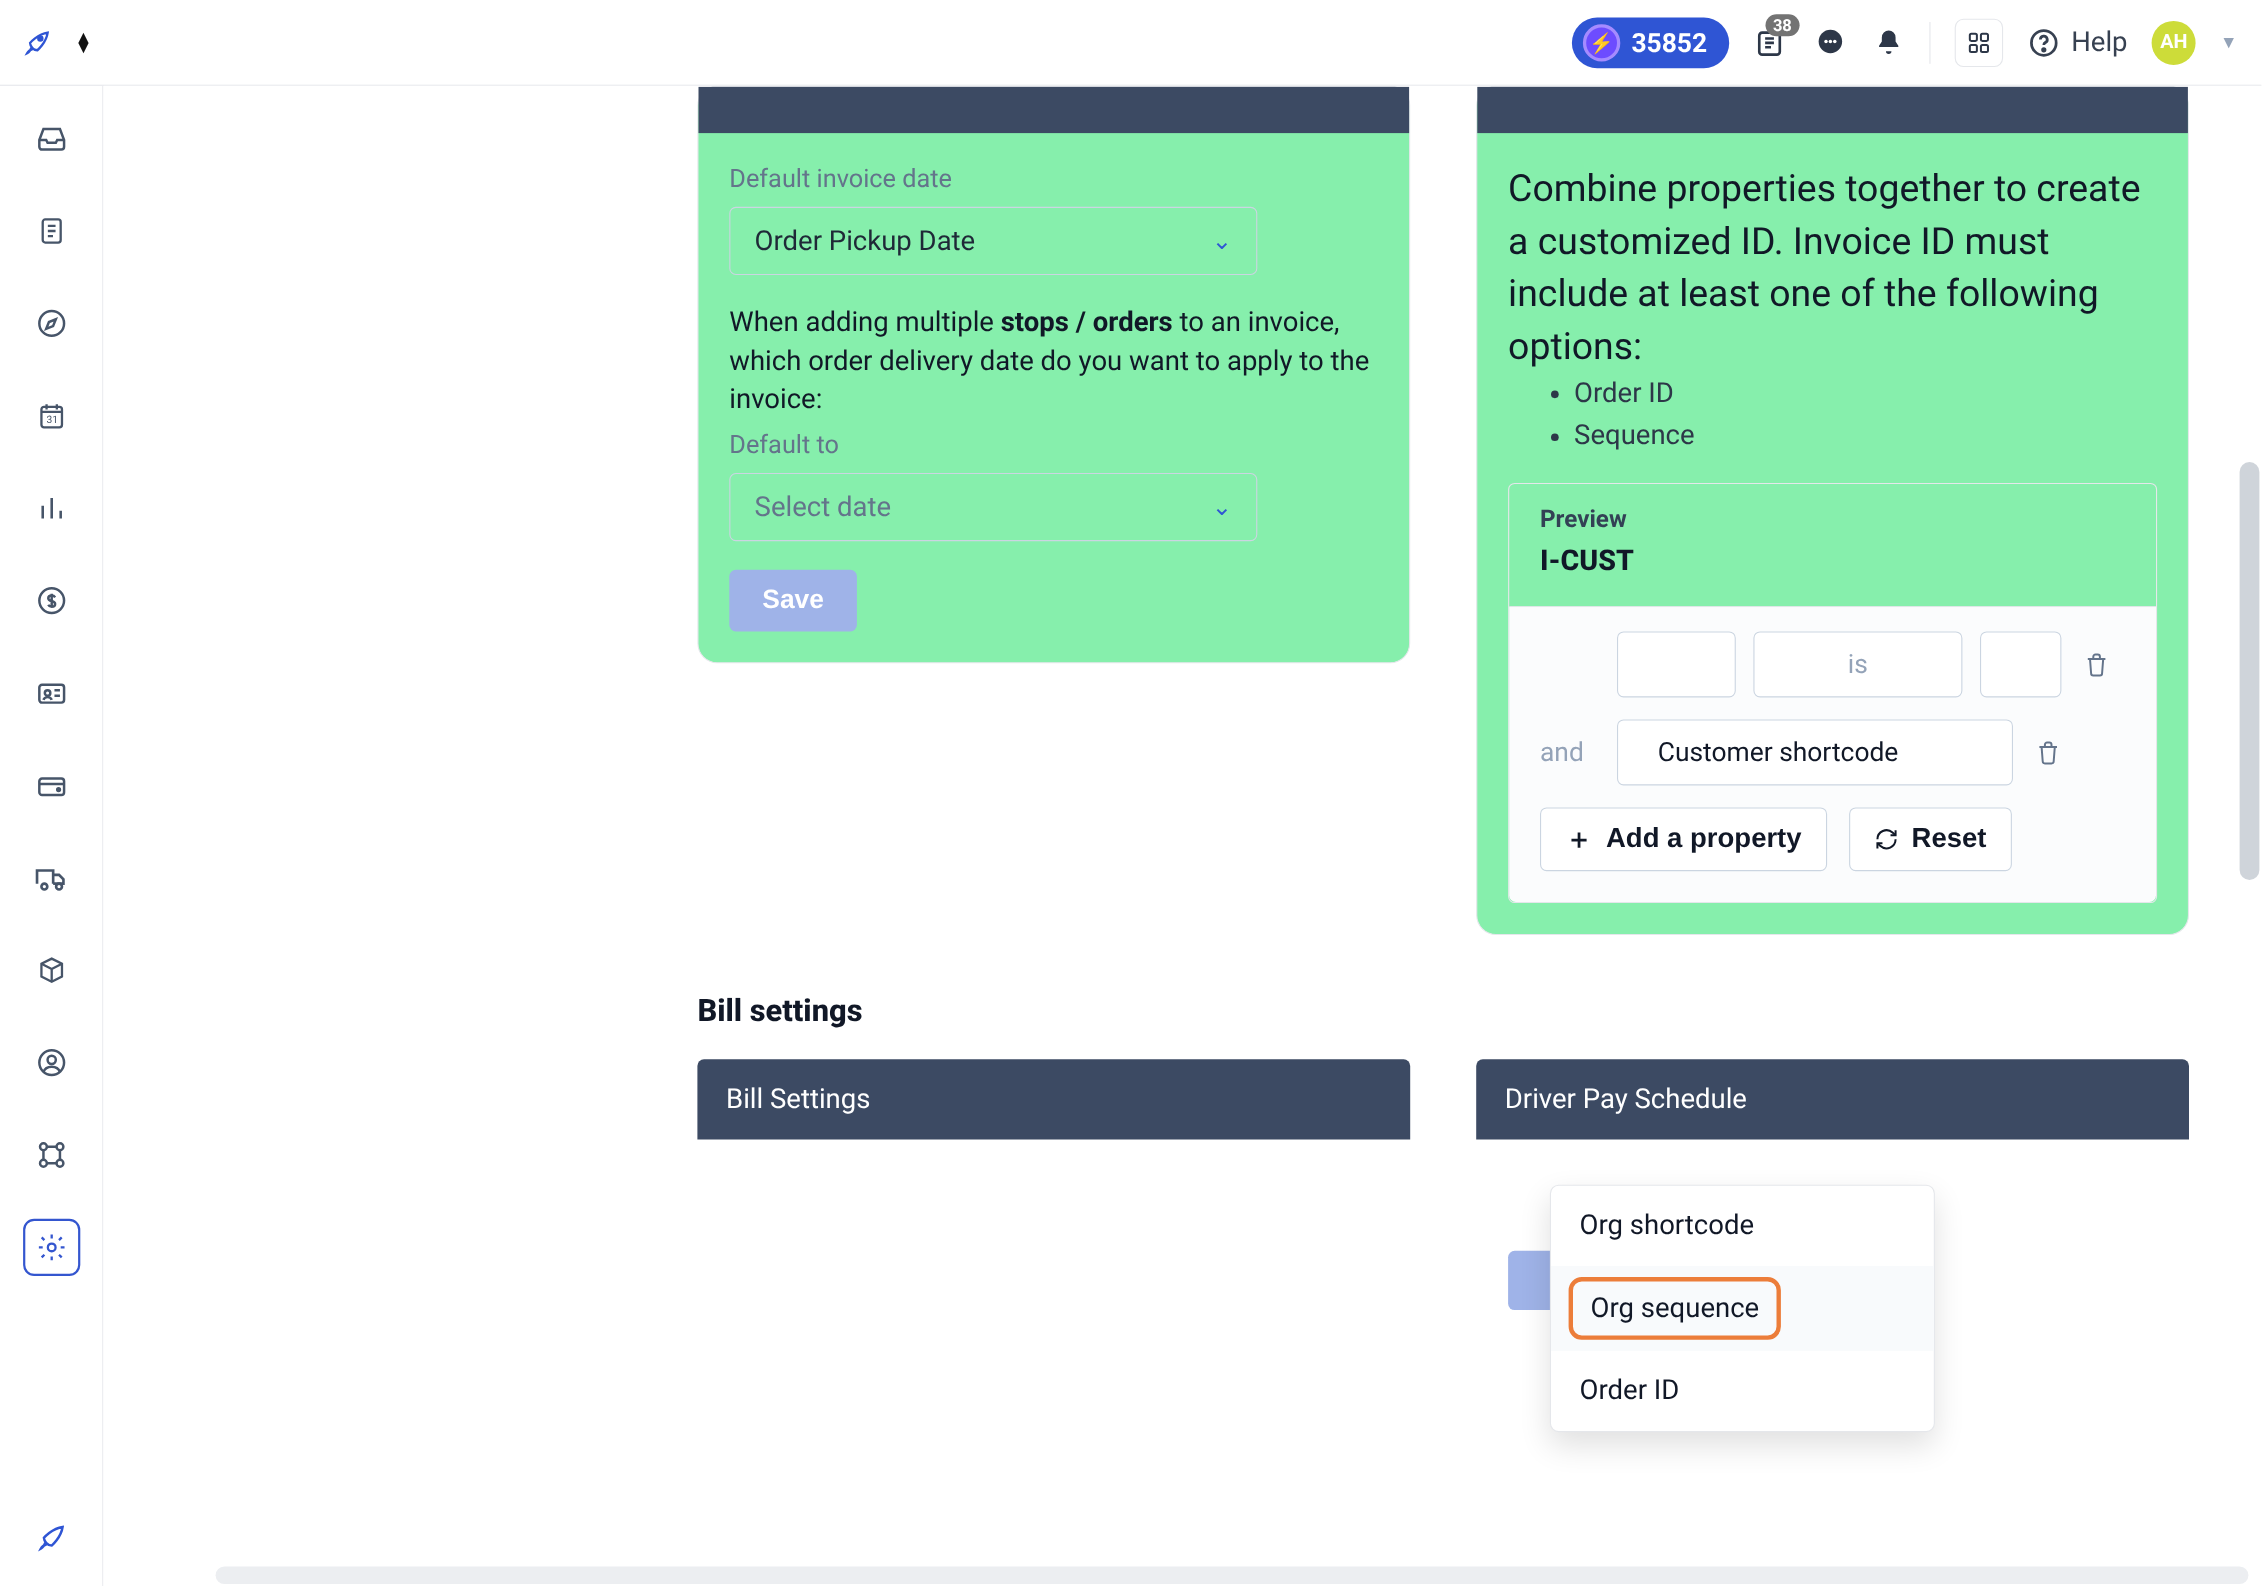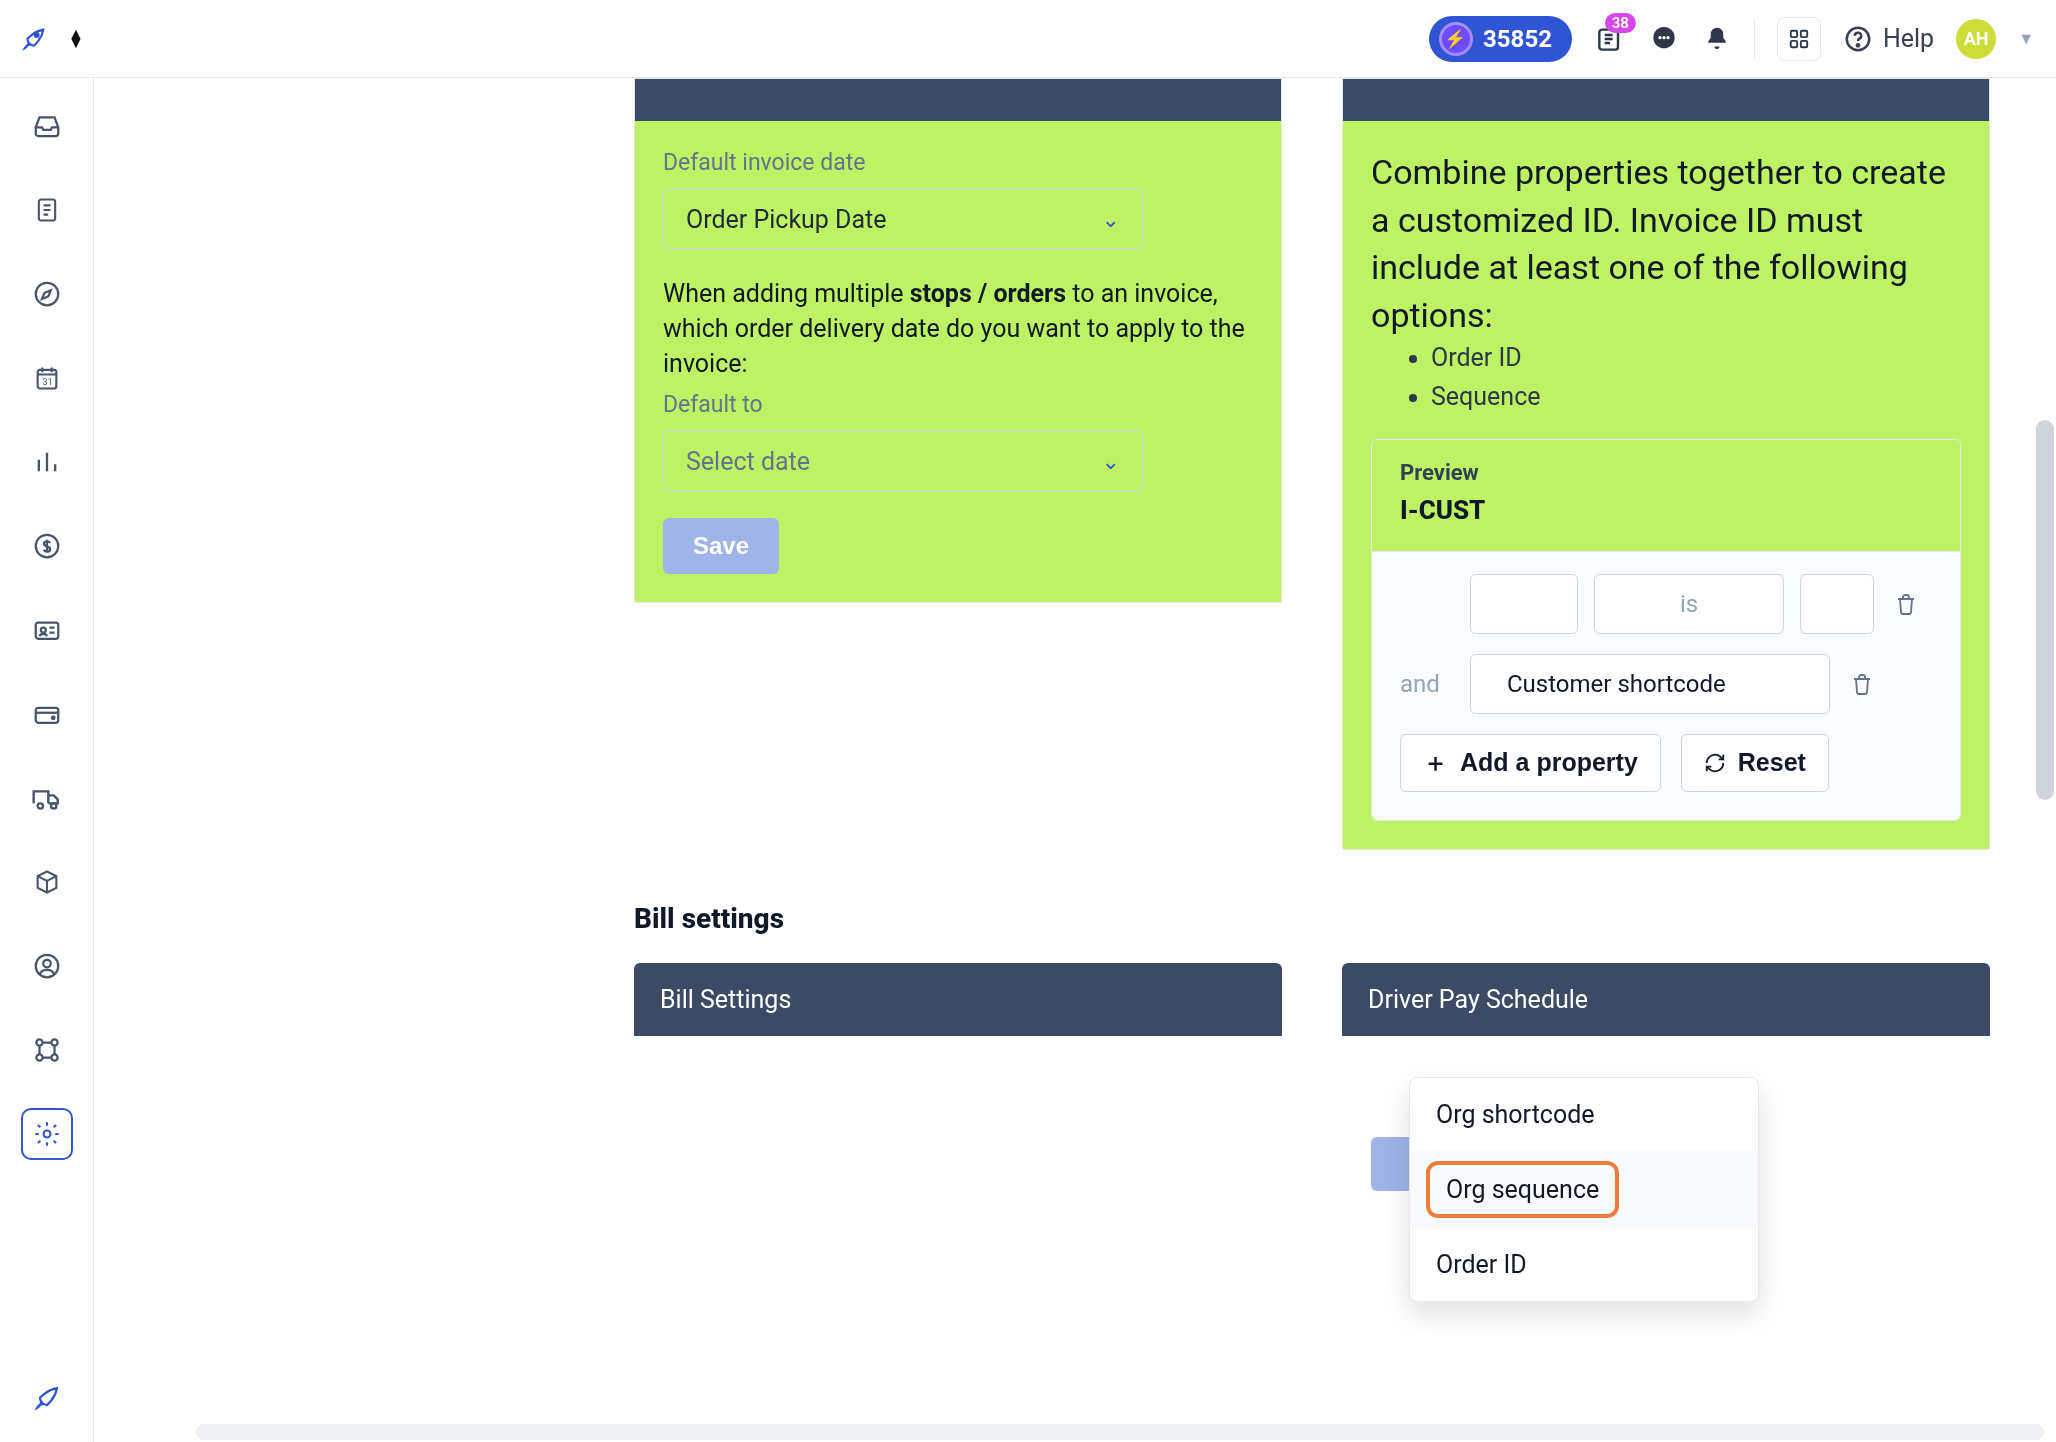--- a/index.html
+++ b/index.html
@@ -38,21 +38,21 @@
   .points-icon {
     width: 34px; height: 34px; border-radius: 50%;
     background: #6d4cff;
     border: 3px solid #a58bff;
     display: flex; align-items: center; justify-content: center;
     color: #fff; font-size: 18px;
   }
   .icon-btn { position: relative; color: #2d3748; display: flex; align-items: center; justify-content: center; cursor: pointer; }
   .badge-count {
     position: absolute; top: -10px; right: -10px;
-    background: #d946ef; color: #fff; border-radius: 999px;
+    background: #737373; color: #fff; border-radius: 999px;
     font-size: 15px; font-weight: 700; padding: 1px 7px;
   }
   .divider-v { width: 1px; height: 38px; background: #e5e7eb; }
   .apps-btn {
     width: 44px; height: 44px; border: 1px solid #e5e7eb; border-radius: 8px;
     display: flex; align-items: center; justify-content: center;
   }
   .help-group { display: flex; align-items: flex-start; gap: 10px; font-size: 25px; color: #374151; }
   .avatar {
     width: 40px; height: 40px; border-radius: 50%;
@@ -80,21 +80,21 @@
   .rail-bottom { position: absolute; bottom: 18px; }
 
   .content {
     flex: 1; background: #fff; overflow: auto;
     padding: 0 30px 0 540px;
     position: relative;
   }
   .cards-row { display: flex; gap: 60px; align-items: flex-start; }
 
   .card {
-    background: #bef264; border: 1px solid #e5e7eb; border-radius: 2px;
+    background: #86efac; border: 1px solid #e5e7eb; border-radius: 18px;
     overflow: visible;
   }
   .card.left { width: 648px; }
   .card.right { width: 648px; position: relative; }
   .card-head-cut {
     height: 42px; background: #3c4a63;
   }
   .card-body { padding: 28px; }
 
   .field-label { font-size: 23px; color: #64748b; margin-bottom: 12px; }

